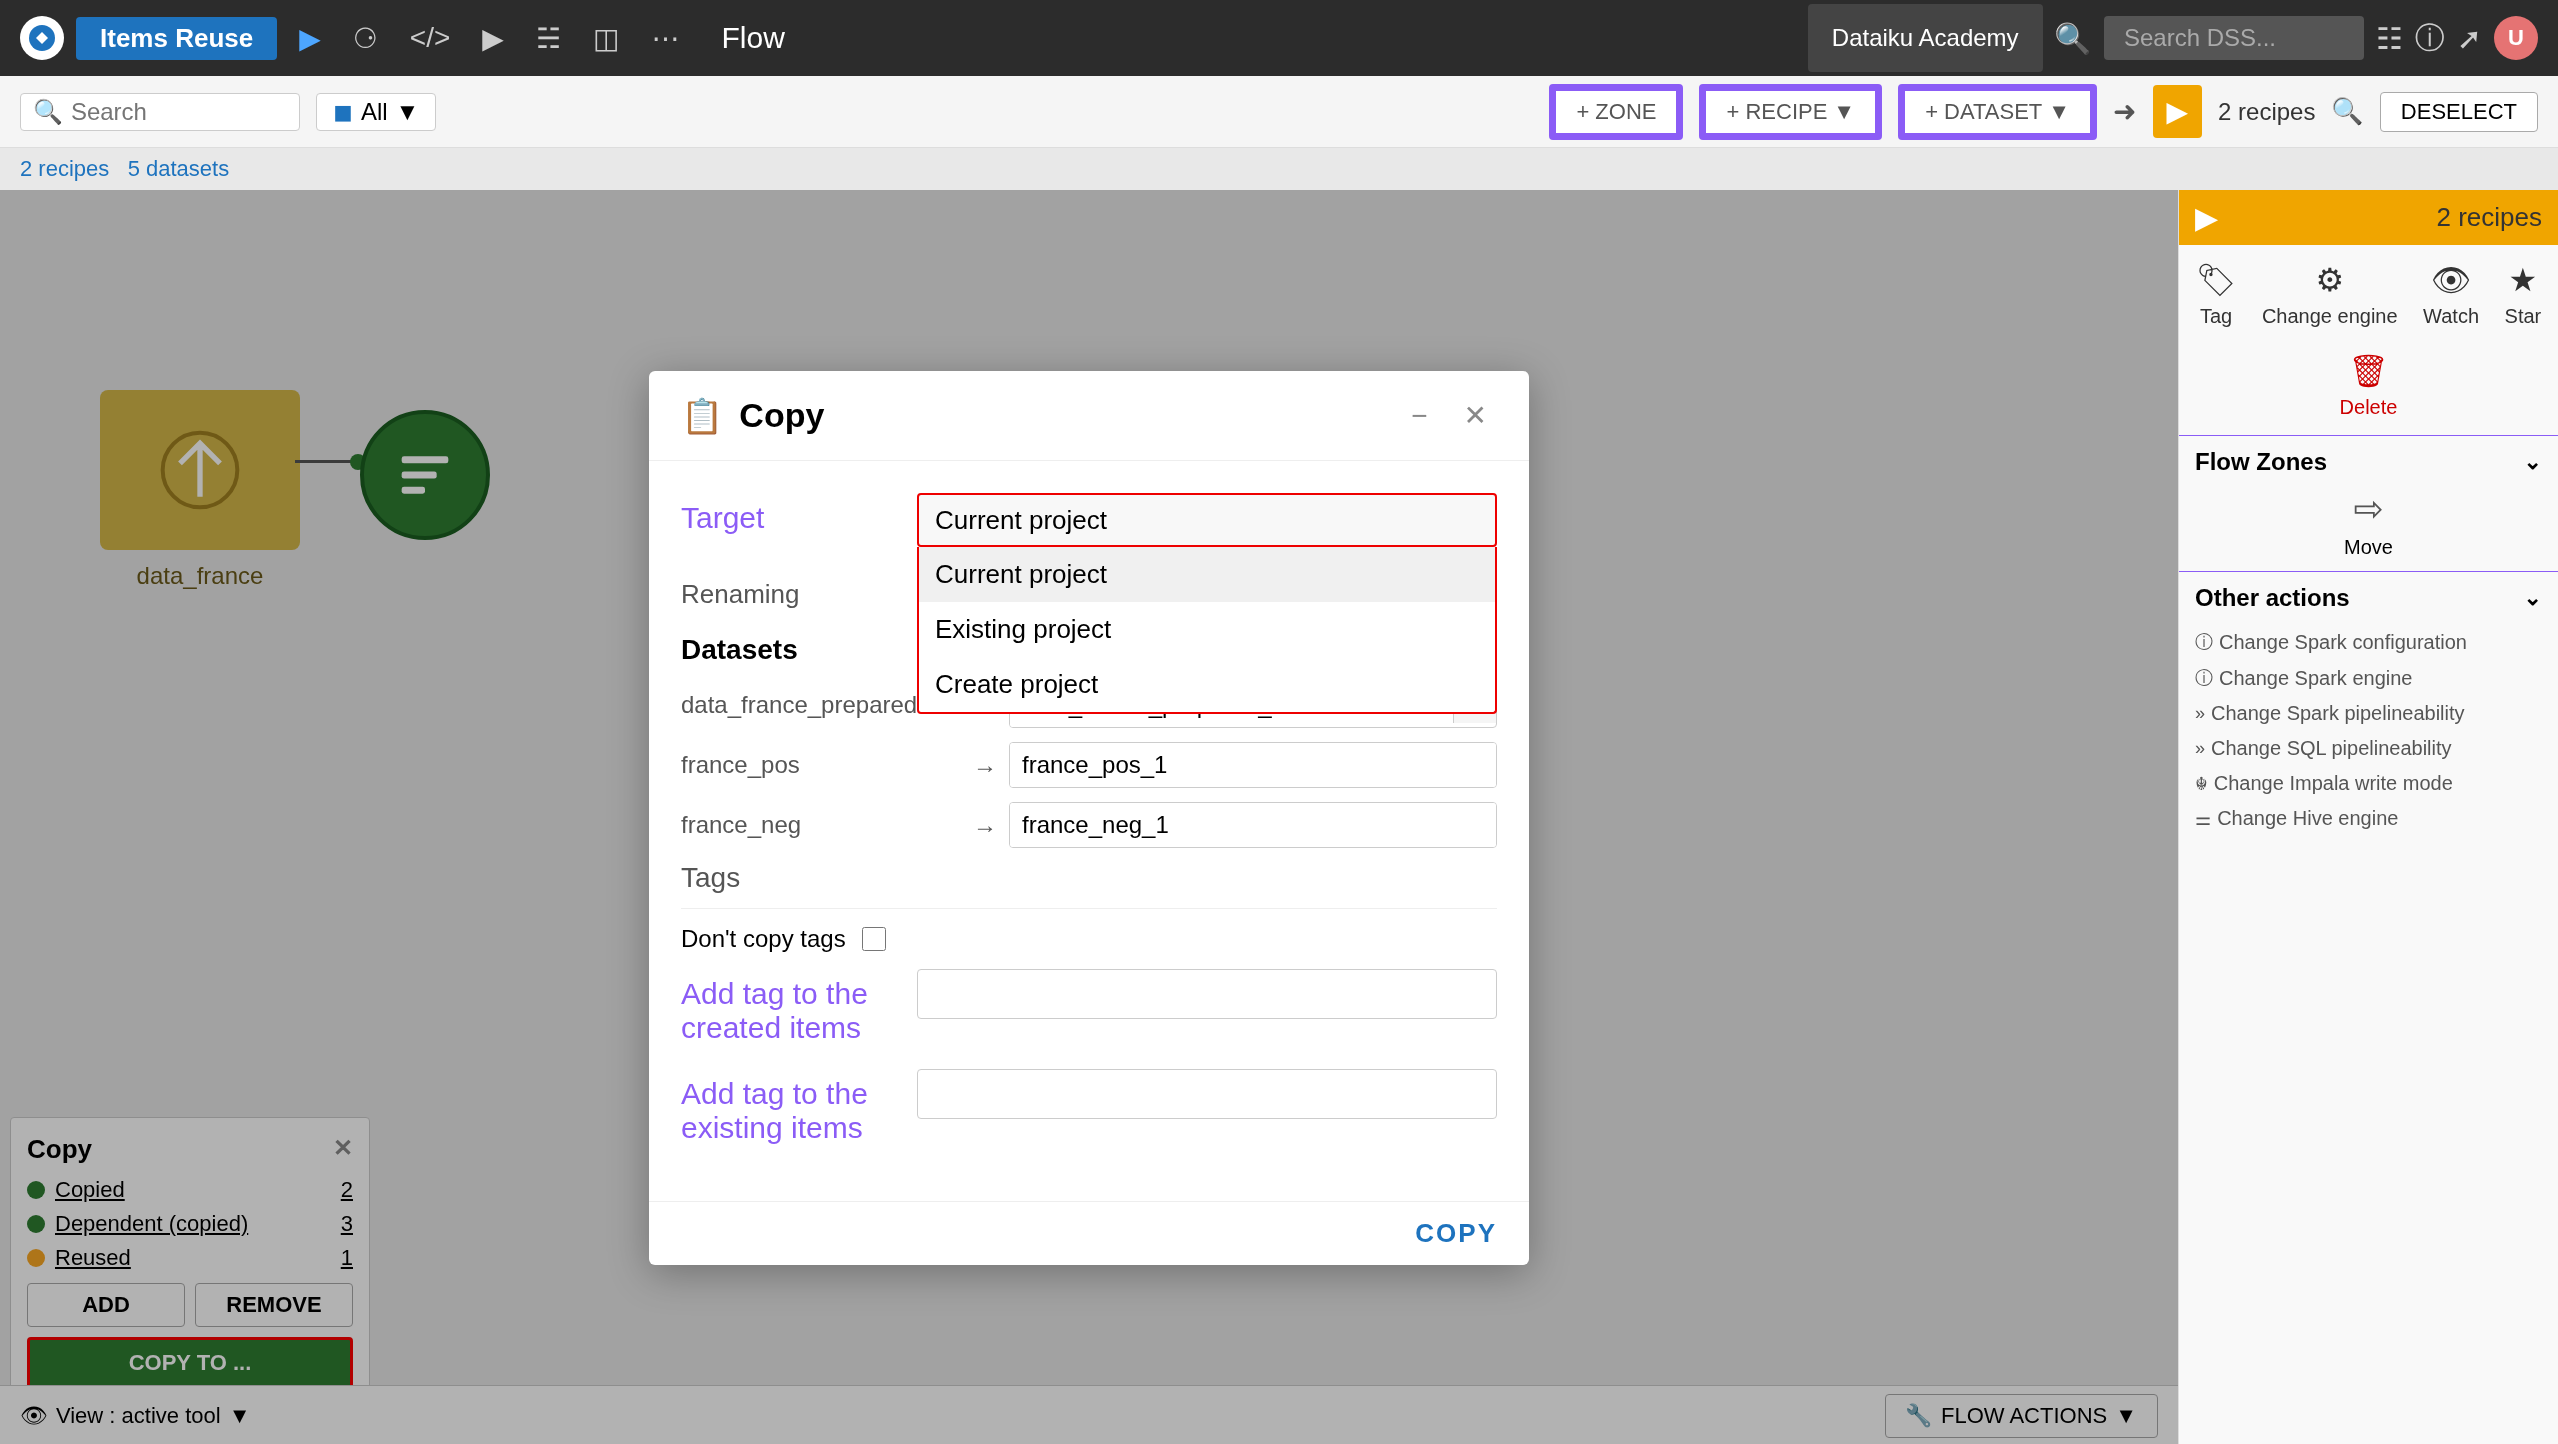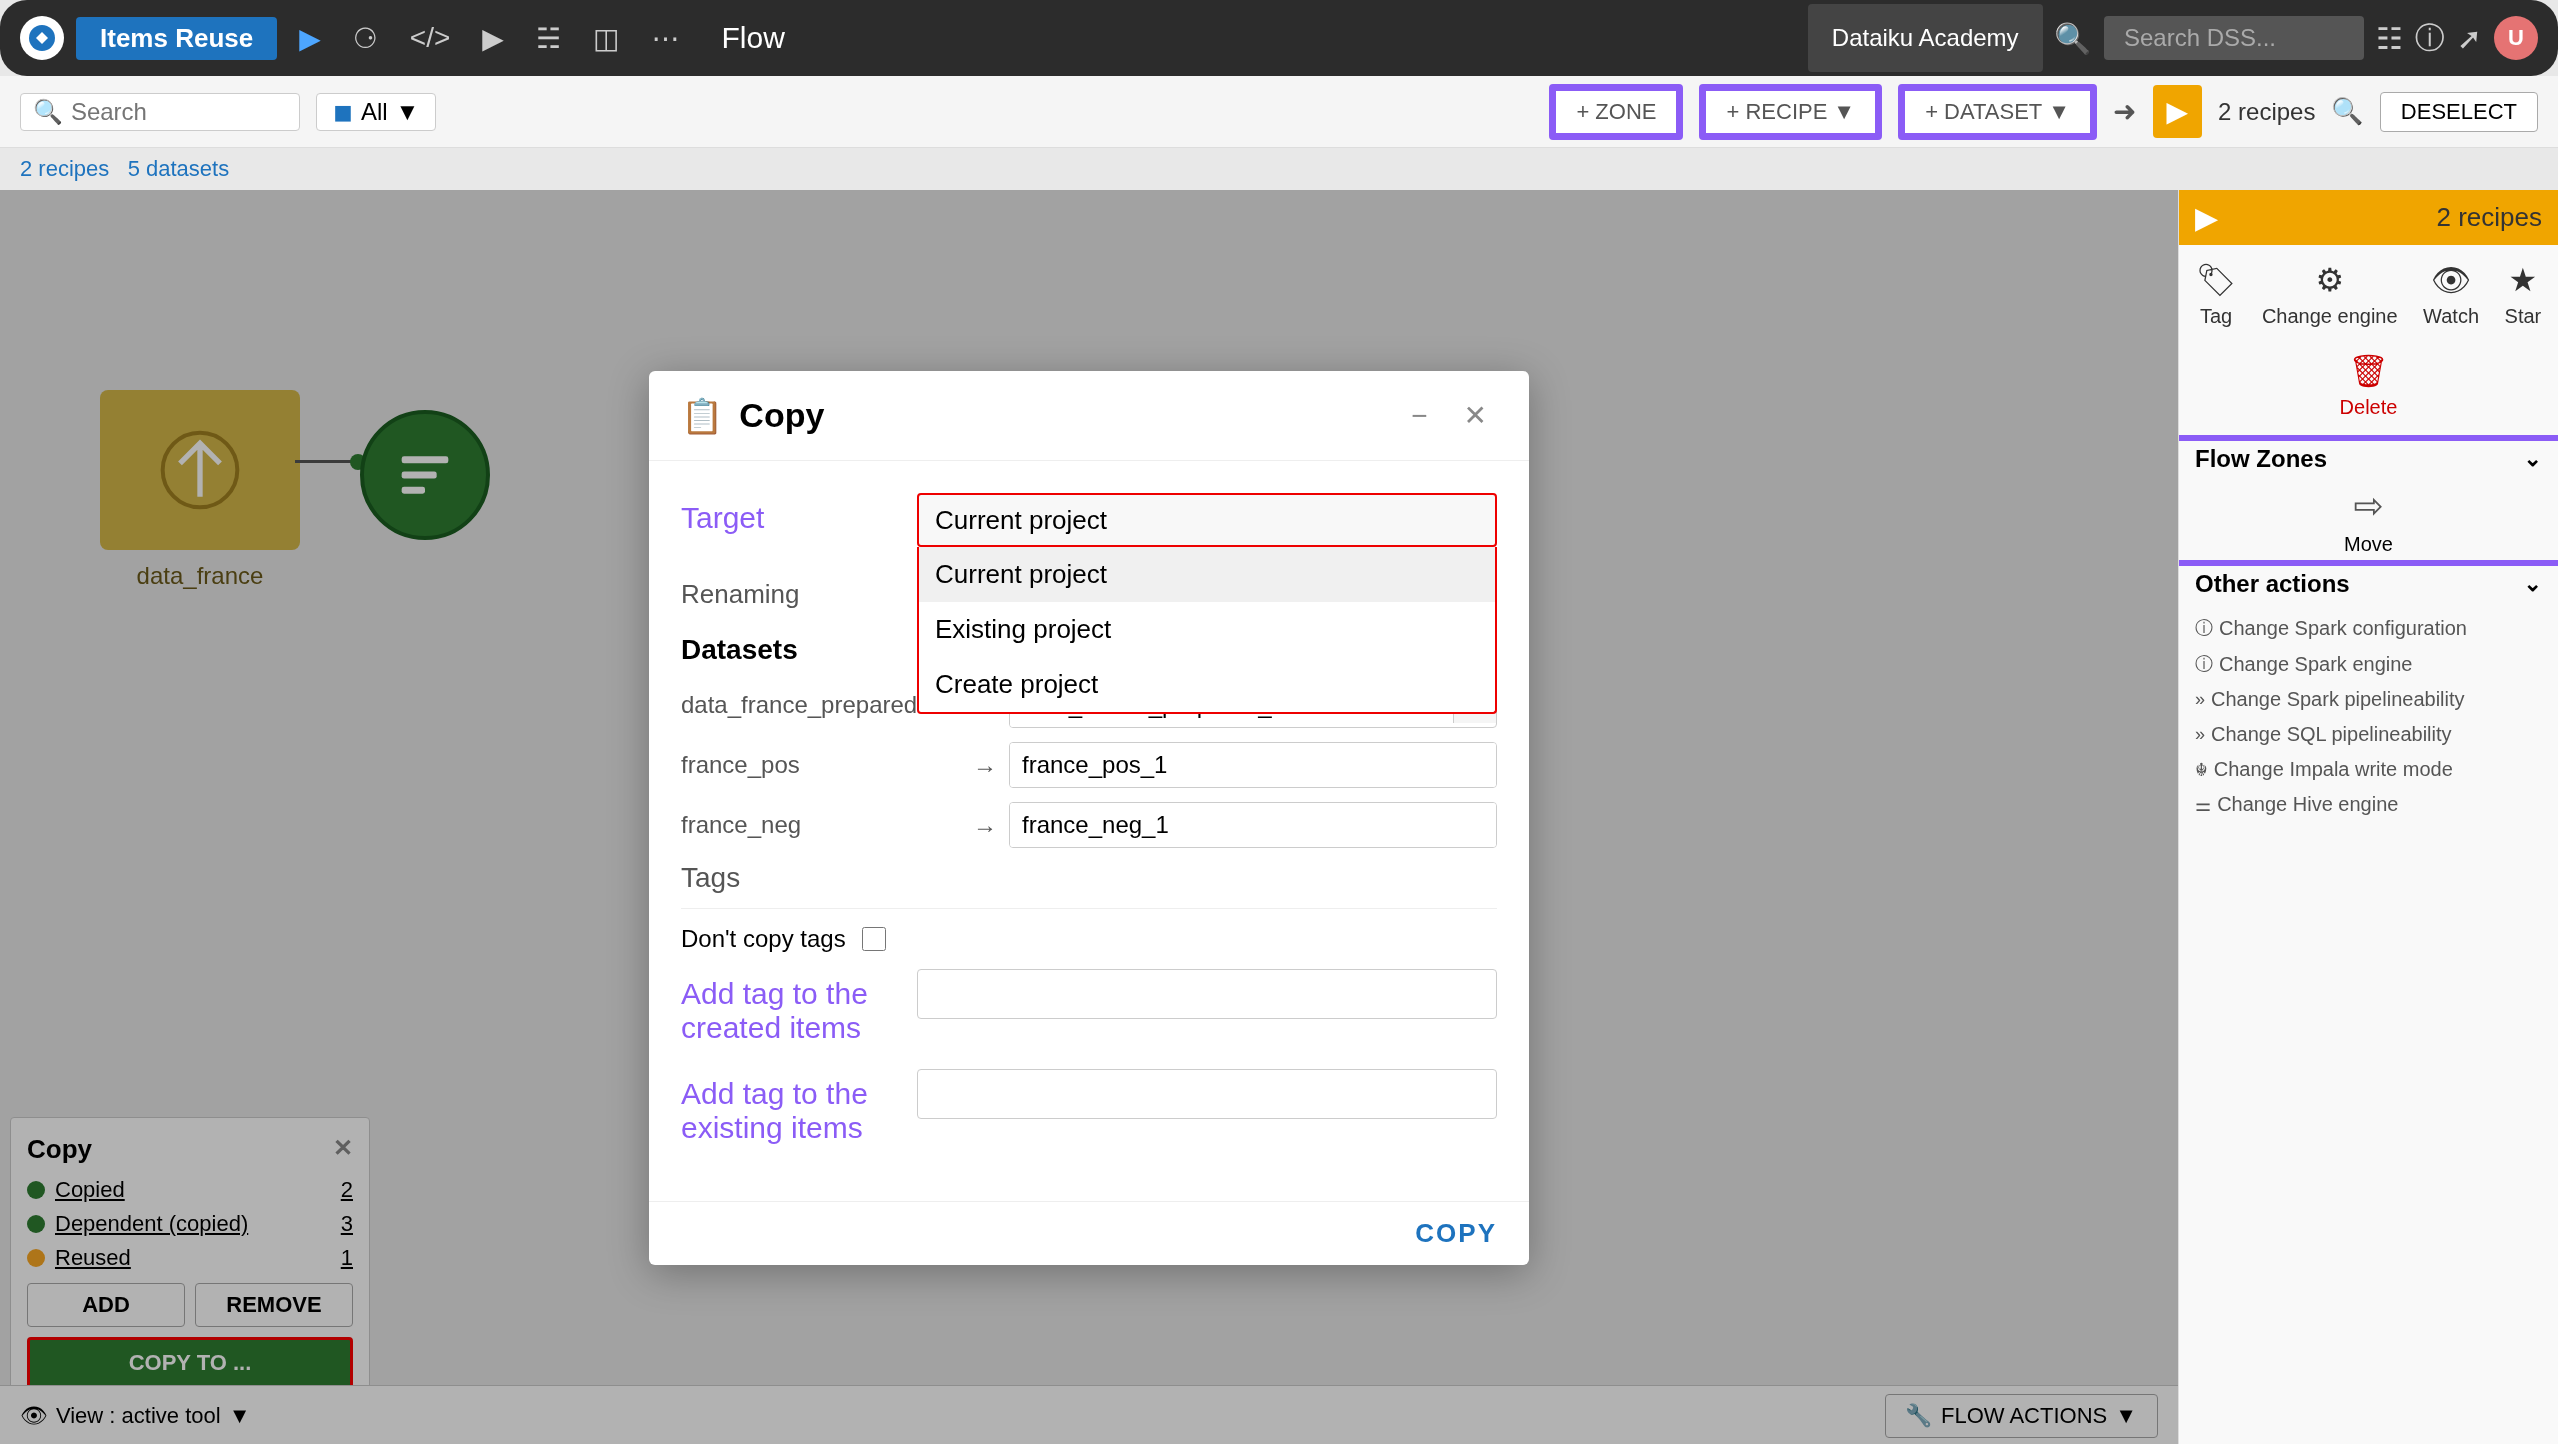--- a/index.html
+++ b/index.html
@@ -1,21 +1,21 @@
 <!DOCTYPE html>
 <html><head>
   <meta charset="utf-8">
   <style>
     * { box-sizing: border-box; margin: 0; padding: 0; font-family: 'Segoe UI', Arial, sans-serif; }
     body { background: #e8e8e8; width: 2558px; height: 1444px; overflow: hidden; font-size: 24px; }
 
     
     .topnav {
       display: flex; align-items: center; background: #2c2c2c; height: 76px;
-      padding: 0 20px; gap: 12px; color: #fff; border-radius: 27px;
+      padding: 0 20px; gap: 12px; color: #fff;
     }
     .topnav-logo { width: 44px; height: 44px; background: #fff; border-radius: 50%; display:flex; align-items:center; justify-content:center; }
     .topnav-logo svg { width:28px; height:28px; }
     .topnav-project { background: #1e73be; color: #fff; padding: 6px 24px; border-radius: 4px; font-size: 26px; font-weight: 600; white-space: nowrap; }
     .topnav-icon { color: #ccc; font-size: 28px; padding: 0 10px; cursor: pointer; }
     .topnav-icon.active { color: #4da6ff; }
     .topnav-flow { color: #fff; font-size: 30px; font-weight: 500; padding: 0 20px; }
     .topnav-spacer { flex: 1; }
     .topnav-academy { background: #444; color: #fff; padding: 20px 24px; border-radius: 4px; font-size: 24px; text-align: right; }
     .topnav-search { background: #555; border: none; color: #fff; padding: 8px 20px; border-radius: 4px; font-size: 24px; width: 260px; }
@@ -75,21 +75,21 @@
     .flow-actions-btn { background: #fff; border: 1px solid #aaa; border-radius: 4px; padding: 8px 20px; font-size: 22px; display: flex; align-items: center; gap: 8px; cursor: pointer; }
 
     
     .right-panel { width: 380px; background: #f9f9f9; border-left: 1px solid #ddd; overflow-y: auto; }
     .right-panel-header { display: flex; align-items: center; background: #f0a500; padding: 10px 16px; }
     .right-panel-header-icon { font-size: 30px; color: #fff; }
     .rp-actions { display: flex; gap: 24px; padding: 16px; flex-wrap: wrap; justify-content: space-around; }
     .rp-action { display: flex; flex-direction: column; align-items: center; gap: 6px; cursor: pointer; font-size: 20px; color: #333; }
     .rp-action.delete { color: #c00; }
     .rp-action-icon { font-size: 32px; }
-    .rp-section { padding: 4px 16px; border-top: 6px solid #8b5cf6; }
+    .rp-section { padding: 12px 16px; border-top: 1px solid #8b5cf6; }
     .rp-section-title { font-size: 24px; font-weight: 600; display: flex; justify-content: space-between; align-items: center; margin-bottom: 12px; }
     .rp-section-chevron { font-size: 22px; cursor: pointer; }
     .rp-move { display: flex; flex-direction: column; align-items: center; gap: 6px; cursor: pointer; font-size: 20px; }
     .rp-move-icon { font-size: 36px; color: #555; }
     .other-action { font-size: 20px; color: #555; padding: 6px 0; cursor: pointer; display: flex; align-items: center; gap: 6px; }
     .other-action .circle-icon { font-size: 18px; }
 
     
     .modal-overlay { position: absolute; top: 0; left: 0; right: 0; bottom: 0; background: rgba(0,0,0,0.3); display: flex; align-items: center; justify-content: center; z-index: 100; }
     .modal { background: #fff; border-radius: 6px; width: 880px; max-height: 90%; overflow-y: auto; box-shadow: 0 8px 40px rgba(0,0,0,0.3); }

